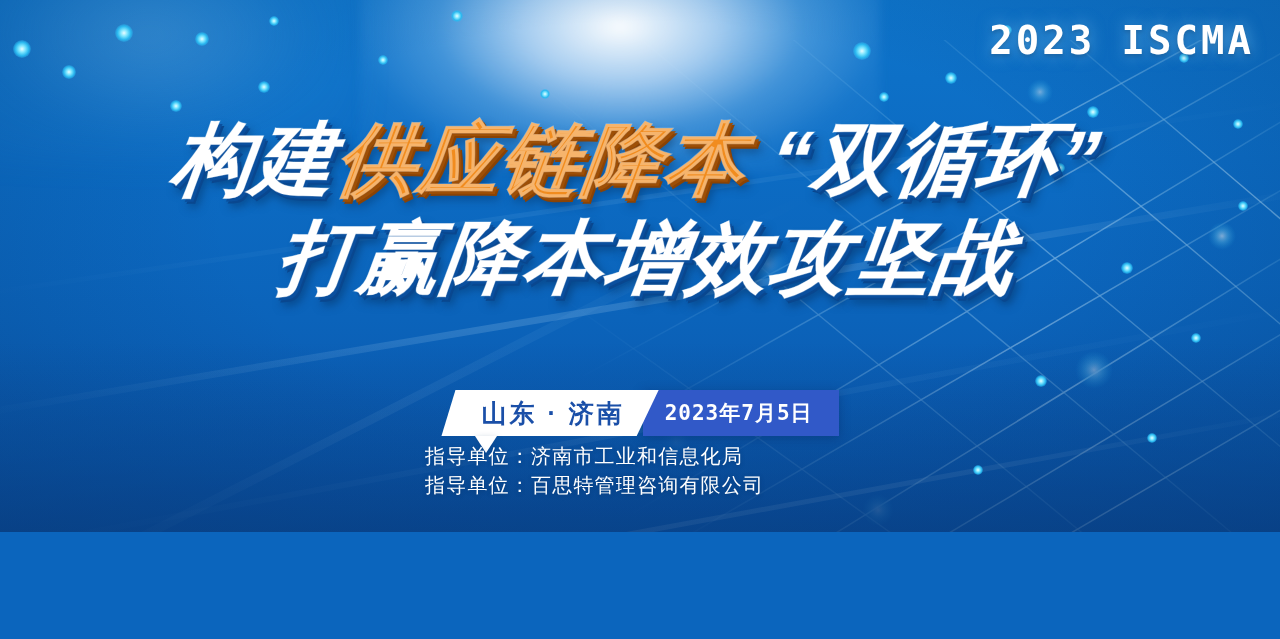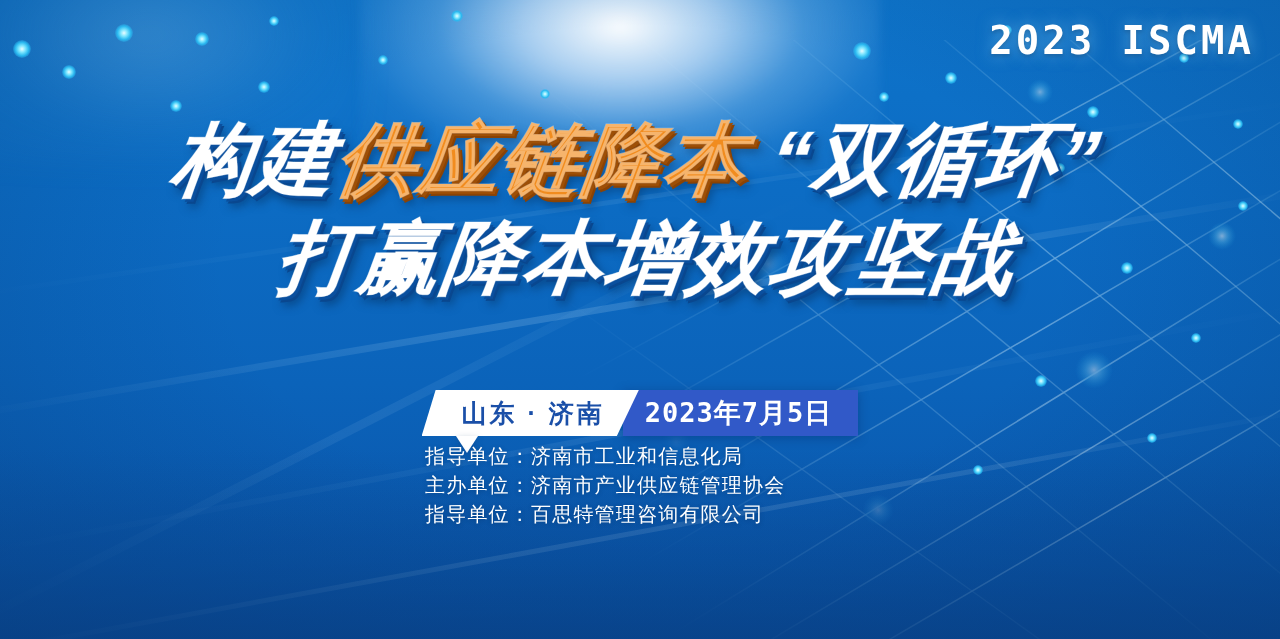--- a/index.html
+++ b/index.html
@@ -1,20 +1,20 @@
 <!DOCTYPE html>
 <html><head>
 <meta charset="utf-8">
 <style>
   html,body{margin:0;padding:0;background:#0b65bd;}
   body{font-family:"Liberation Sans","DejaVu Sans",sans-serif;}
 
   .banner{
     position:relative;
-    width:1280px;height:639px;
+    width:1280px;height:532px;
     overflow:hidden;
     background:
       linear-gradient(180deg,#0e74ca 0%,#0c6cc4 30%,#0b63ba 60%,#0a57ac 88%,#0a52a5 100%);
   }
 
   
   .bg-layer{position:absolute;inset:0;pointer-events:none;}
 
   
   .glow-top{
@@ -128,21 +128,21 @@
     width:0;height:0;
     border-left:11px solid transparent;
     border-right:11px solid transparent;
     border-top:17px solid #ffffff;
     filter:drop-shadow(0 2px 3px rgba(6,44,92,.28));
   }
   .badge-date{
     background:#3159c8;
     color:#ffffff;
     font-family:"DejaVu Sans Mono","Liberation Mono",monospace;
-    font-size:27px;font-weight:700;letter-spacing:1px;
+    font-size:21px;font-weight:700;letter-spacing:1px;
     display:flex;align-items:center;
     padding:0 26px 0 22px;
     height:46px;
     margin-left:-16px;
     box-shadow:0 2px 10px rgba(6,34,92,.35);
   }
 
   
   .credits{
     position:absolute;left:0;right:0;top:442px;
@@ -288,18 +288,17 @@
     <div class="badge-wrap">
       <div class="badge-city">山东 · 济南</div>
       <div class="badge-tail"></div>
       <div class="badge-date">2023年7月5日</div>
     </div>
   </div>
 
   <div class="credits">
     <div class="credit-inner">
       <span class="credit-line">指导单位：济南市工业和信息化局</span>
-      <span class="credit-line">主办单位：济南市产业供应链管理协会</span>
       <span class="credit-line">指导单位：百思特管理咨询有限公司</span>
     </div>
   </div>
 
 </div>
 
 </body></html>

